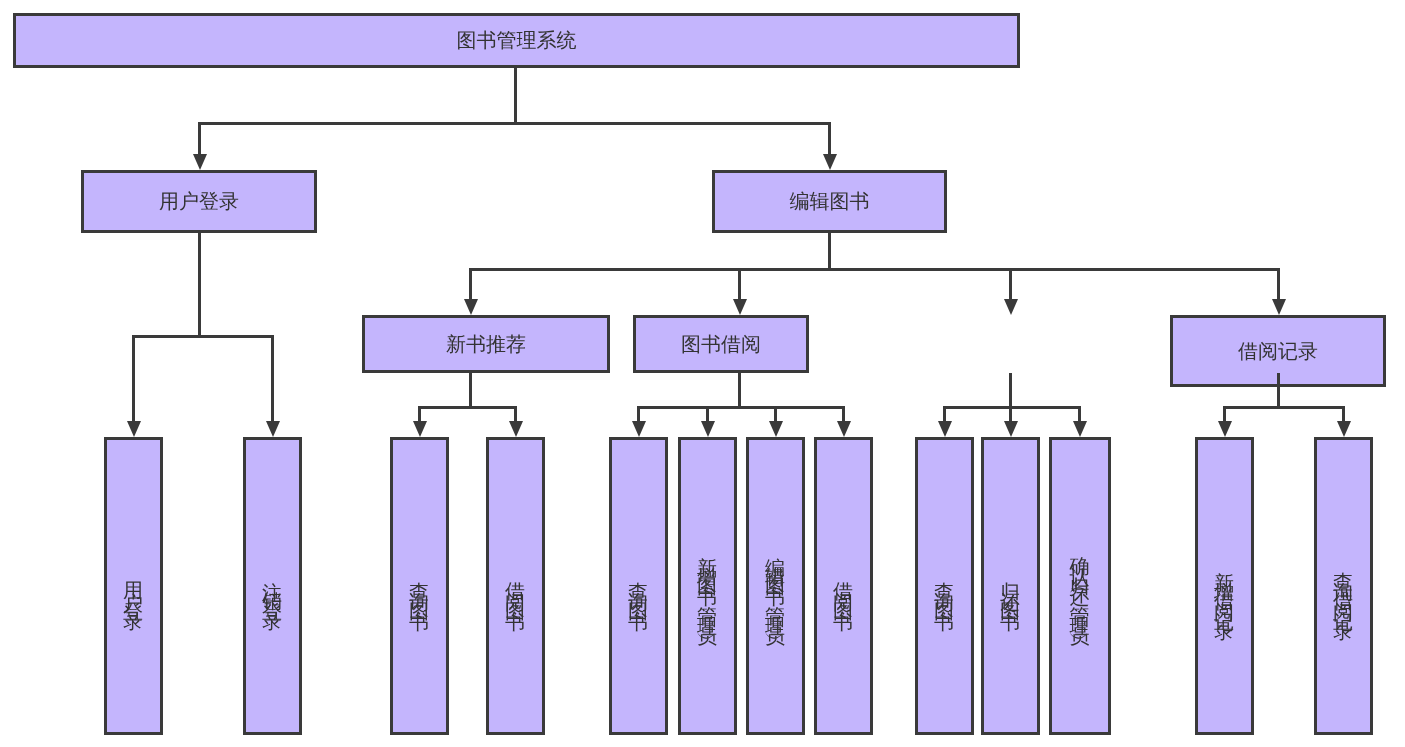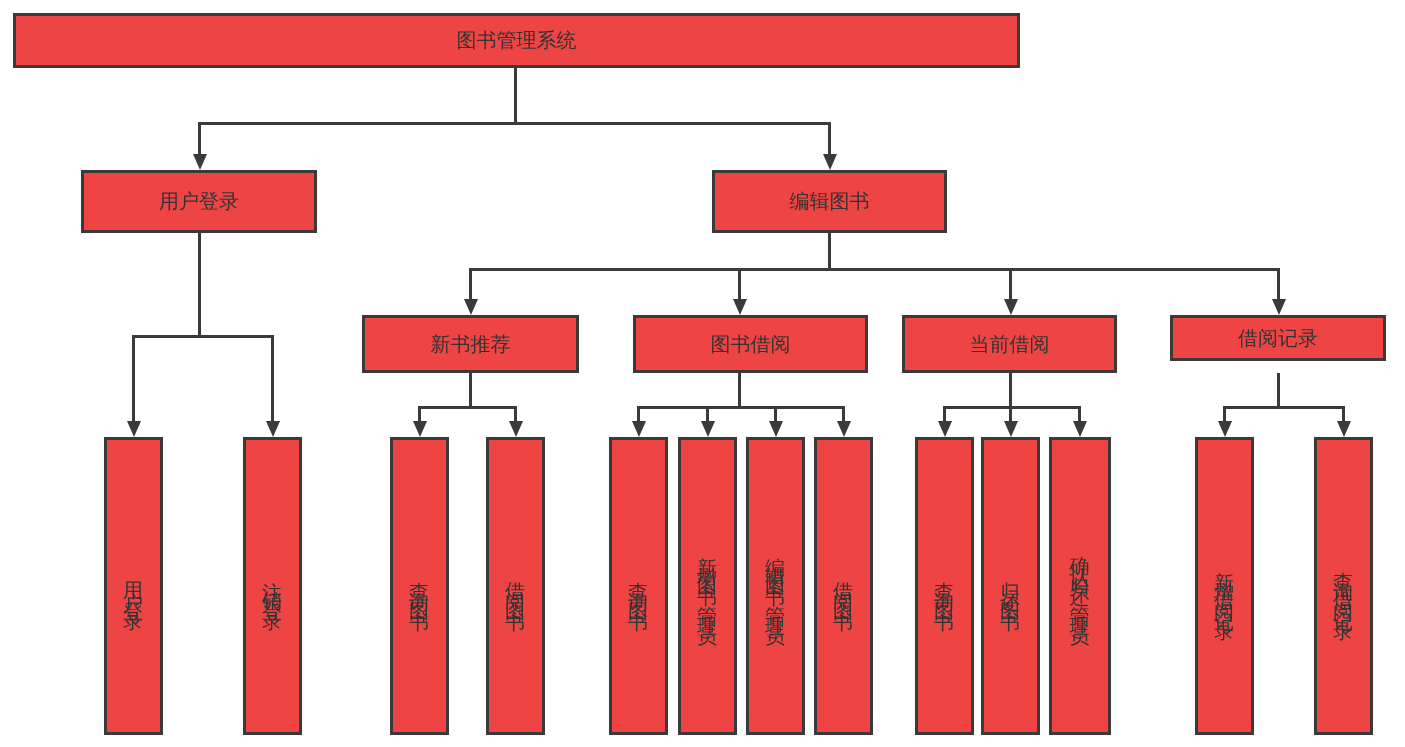--- a/index.html
+++ b/index.html
@@ -10,21 +10,21 @@
   }
   .vl, .hl { position:absolute; background:var(--line,#3a3a3a); }
   .vl { width:3px; }
   .hl { height:3px; }
   .arrow {
     position:absolute; width:0; height:0;
     border-left:7px solid transparent; border-right:7px solid transparent;
     border-top:16px solid var(--line,#3a3a3a);
   }
   .node {
-    position:absolute; background:#ef4444; border:3px solid var(--line,#3a3a3a);
+    position:absolute; background:#c4b5fd; border:3px solid var(--line,#3a3a3a);
     box-sizing:border-box; display:flex; align-items:center; justify-content:center;
     font-size:20px; color:#333; white-space:nowrap;
   }
   .leaf span {
     writing-mode:vertical-rl; text-orientation:mixed;
     letter-spacing:10px; line-height:1.1; font-size:20px;
   }
   .watermark {
     position:absolute; right:8px; bottom:2px; font-size:24px;
     color:var(--wm,rgba(168,168,168,0.9)); letter-spacing:1px; z-index:5;
@@ -34,27 +34,26 @@
 <body>
 
 <div id="canvas">
 
   <div class="node" style="left:13px; top:13px; width:1007px; height:55px;">图书管理系统</div>
 
   <div class="node" style="left:81px; top:170px; width:236px; height:63px;">用户登录</div>
 
   <div class="node" style="left:712px; top:170px; width:235px; height:63px;">编辑图书</div>
 
-  <div class="node" style="left:362px; top:315px; width:217px; height:58px;">新书推荐</div>
+  <div class="node" style="left:362px; top:315px; width:248px; height:58px;">新书推荐</div>
 
-  <div class="node" style="left:633px; top:315px; width:235px; height:58px;">图书借阅</div>
+  <div class="node" style="left:633px; top:315px; width:176px; height:58px;">图书借阅</div>
 
-  <div class="node" style="left:902px; top:315px; width:215px; height:58px;">当前借阅</div>
 
-  <div class="node" style="left:1170px; top:315px; width:216px; height:46px;">借阅记录</div>
+  <div class="node" style="left:1170px; top:315px; width:216px; height:72px;">借阅记录</div>
 
   <div class="node leaf" style="left:104px; top:437px; width:59px; height:298px;">
     <span>用户登录</span>
     </div>
 
   <div class="node leaf" style="left:243px; top:437px; width:59px; height:298px;">
     <span>注销登录</span>
     </div>
 
   <div class="node leaf" style="left:390px; top:437px; width:59px; height:298px;">

